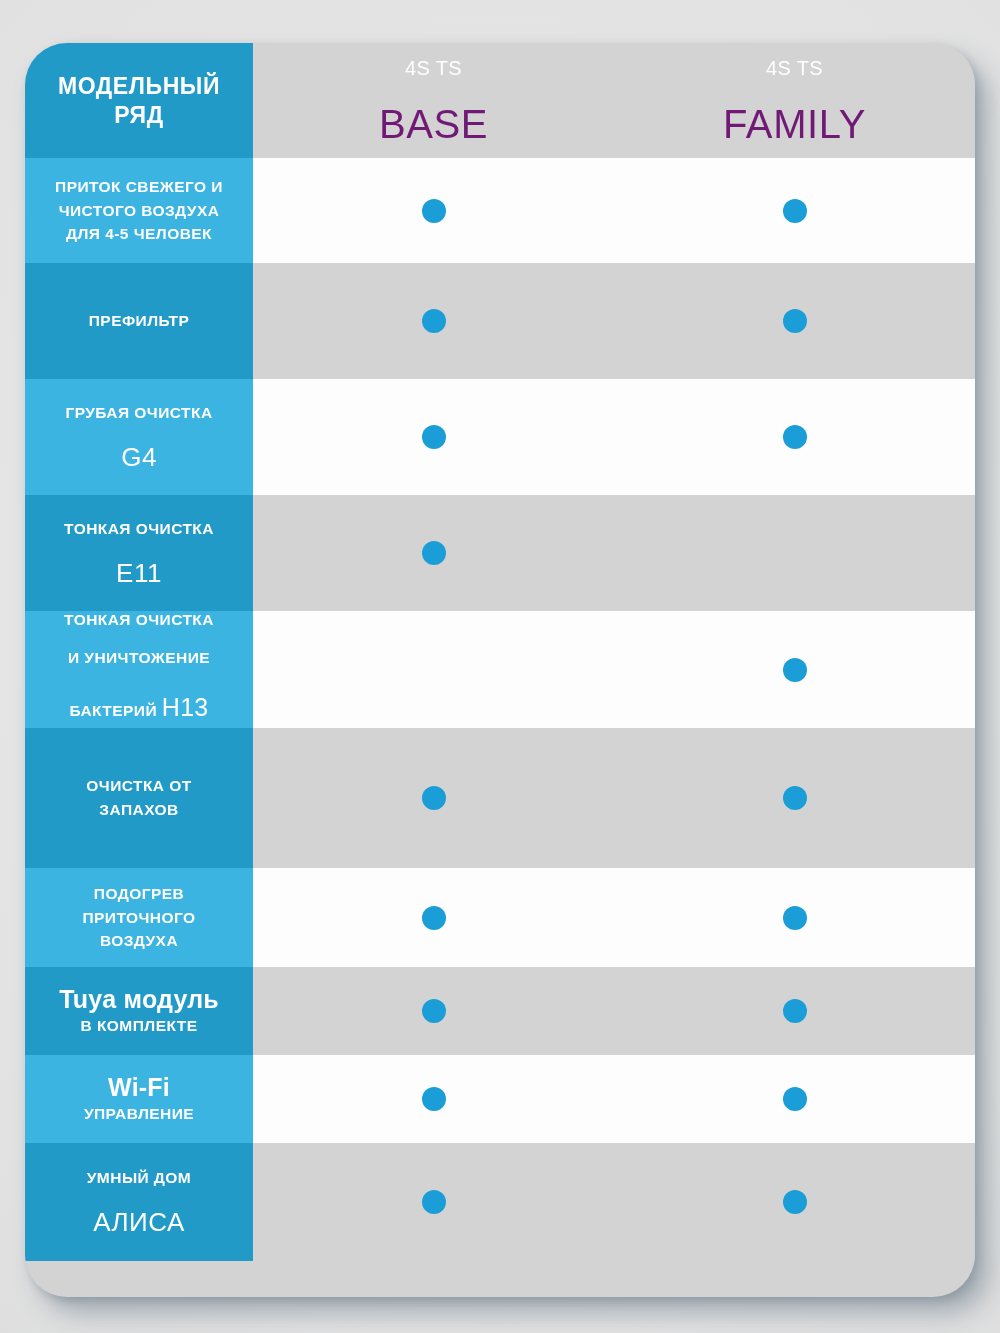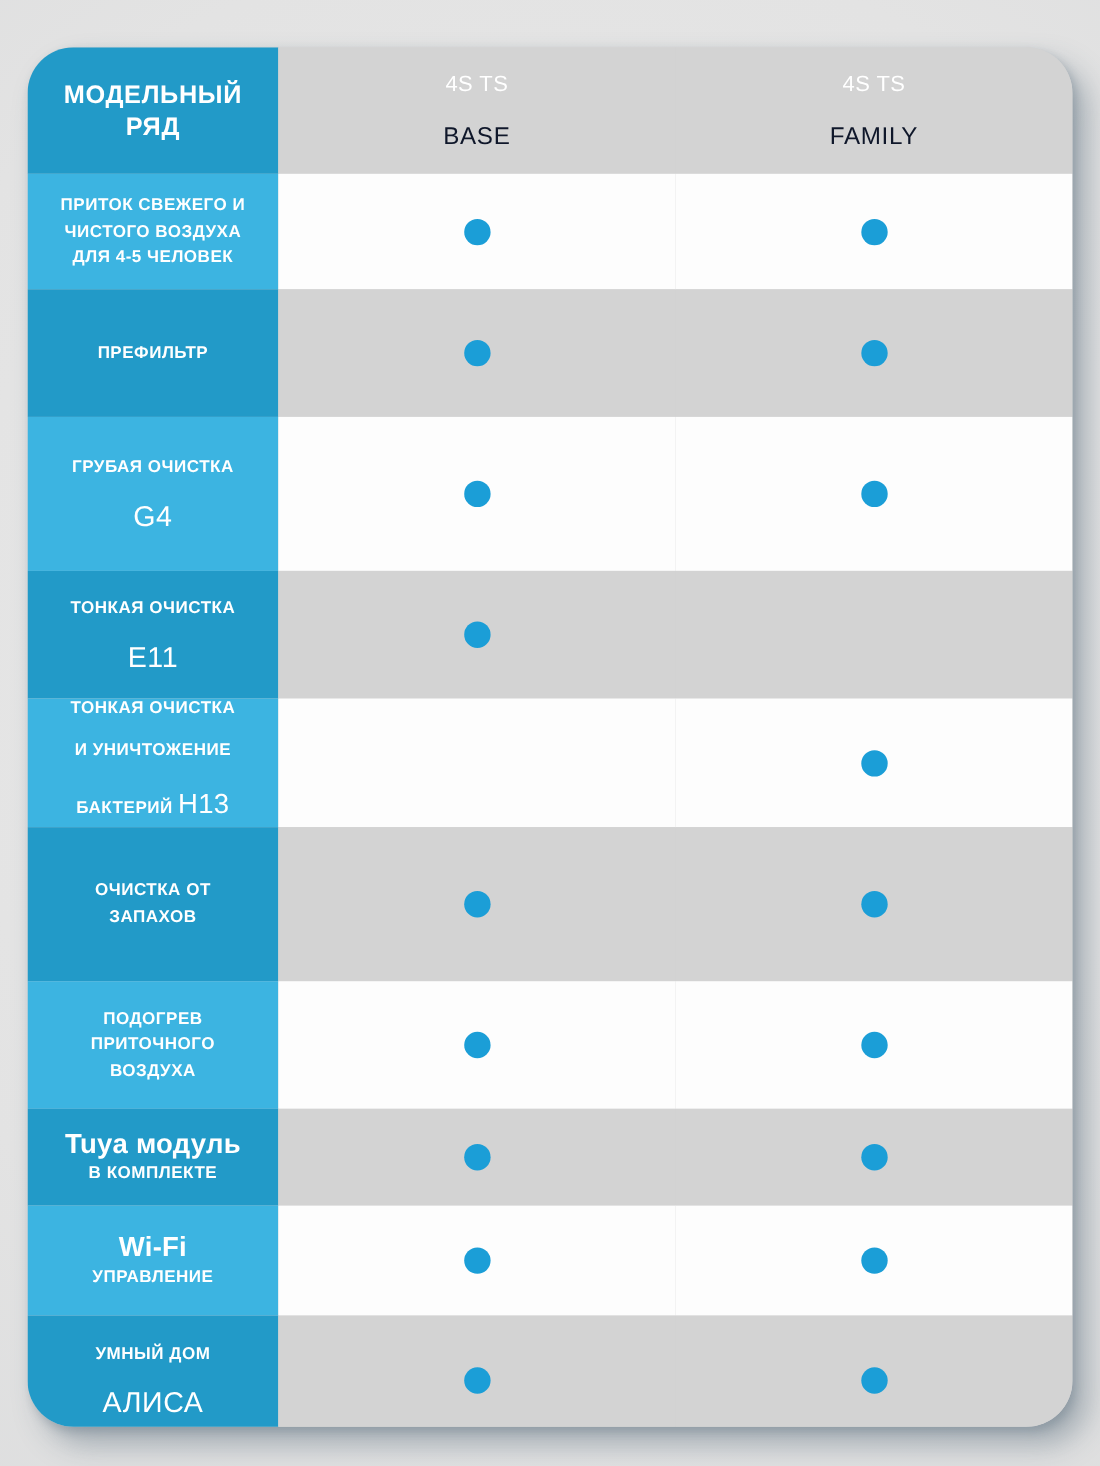--- a/index.html
+++ b/index.html
@@ -79,22 +79,22 @@
     letter-spacing: 0.6px;
     line-height: 1.25;
   }
   .col-sub {
     font-size: 20px;
     color: #ffffff;
     letter-spacing: 0.4px;
     margin-bottom: 2px;
   }
   .col-main {
-    font-size: 22px;
-    color: #0f172a;
+    font-size: 40px;
+    color: #701a75;
     letter-spacing: 0.6px;
   }
 
   
   .row.alt-light .label-cell { background: #3cb4e1; }
   .row.alt-light .mark-cell  { background: #fdfdfd; }
   .row.alt-dark  .label-cell { background: #229ac8; }
   .row.alt-dark  .mark-cell  { background: #d3d3d3; }
 
   .label-line {
@@ -178,21 +178,21 @@
       <div class="label-line">ПРЕФИЛЬТР</div>
     </div>
     <div class="mark-cell">
       <span class="dot"></span>
     </div>
     <div class="mark-cell">
       <span class="dot"></span>
     </div>
   </div>
 
-  <div class="row alt-light" style="height:140px">
+  <div class="row alt-light" style="height:116px">
     <div class="label-cell">
       <div class="label-line">ГРУБАЯ ОЧИСТКА</div>
       <div class="label-line big">G4</div>
     </div>
     <div class="mark-cell">
       <span class="dot"></span>
     </div>
     <div class="mark-cell">
       <span class="dot"></span>
     </div>
@@ -231,21 +231,21 @@
       <div class="label-line">ЗАПАХОВ</div>
     </div>
     <div class="mark-cell">
       <span class="dot"></span>
     </div>
     <div class="mark-cell">
       <span class="dot"></span>
     </div>
   </div>
 
-  <div class="row alt-light" style="height:116px">
+  <div class="row alt-light" style="height:99px">
     <div class="label-cell">
       <div class="label-line">ПОДОГРЕВ</div>
       <div class="label-line">ПРИТОЧНОГО</div>
       <div class="label-line">ВОЗДУХА</div>
     </div>
     <div class="mark-cell">
       <span class="dot"></span>
     </div>
     <div class="mark-cell">
       <span class="dot"></span>
@@ -258,21 +258,21 @@
       <div class="label-line">В КОМПЛЕКТЕ</div>
     </div>
     <div class="mark-cell">
       <span class="dot"></span>
     </div>
     <div class="mark-cell">
       <span class="dot"></span>
     </div>
   </div>
 
-  <div class="row alt-light" style="height:100px">
+  <div class="row alt-light" style="height:88px">
     <div class="label-cell">
       <div class="label-line mixed">Wi-Fi</div>
       <div class="label-line">УПРАВЛЕНИЕ</div>
     </div>
     <div class="mark-cell">
       <span class="dot"></span>
     </div>
     <div class="mark-cell">
       <span class="dot"></span>
     </div>

